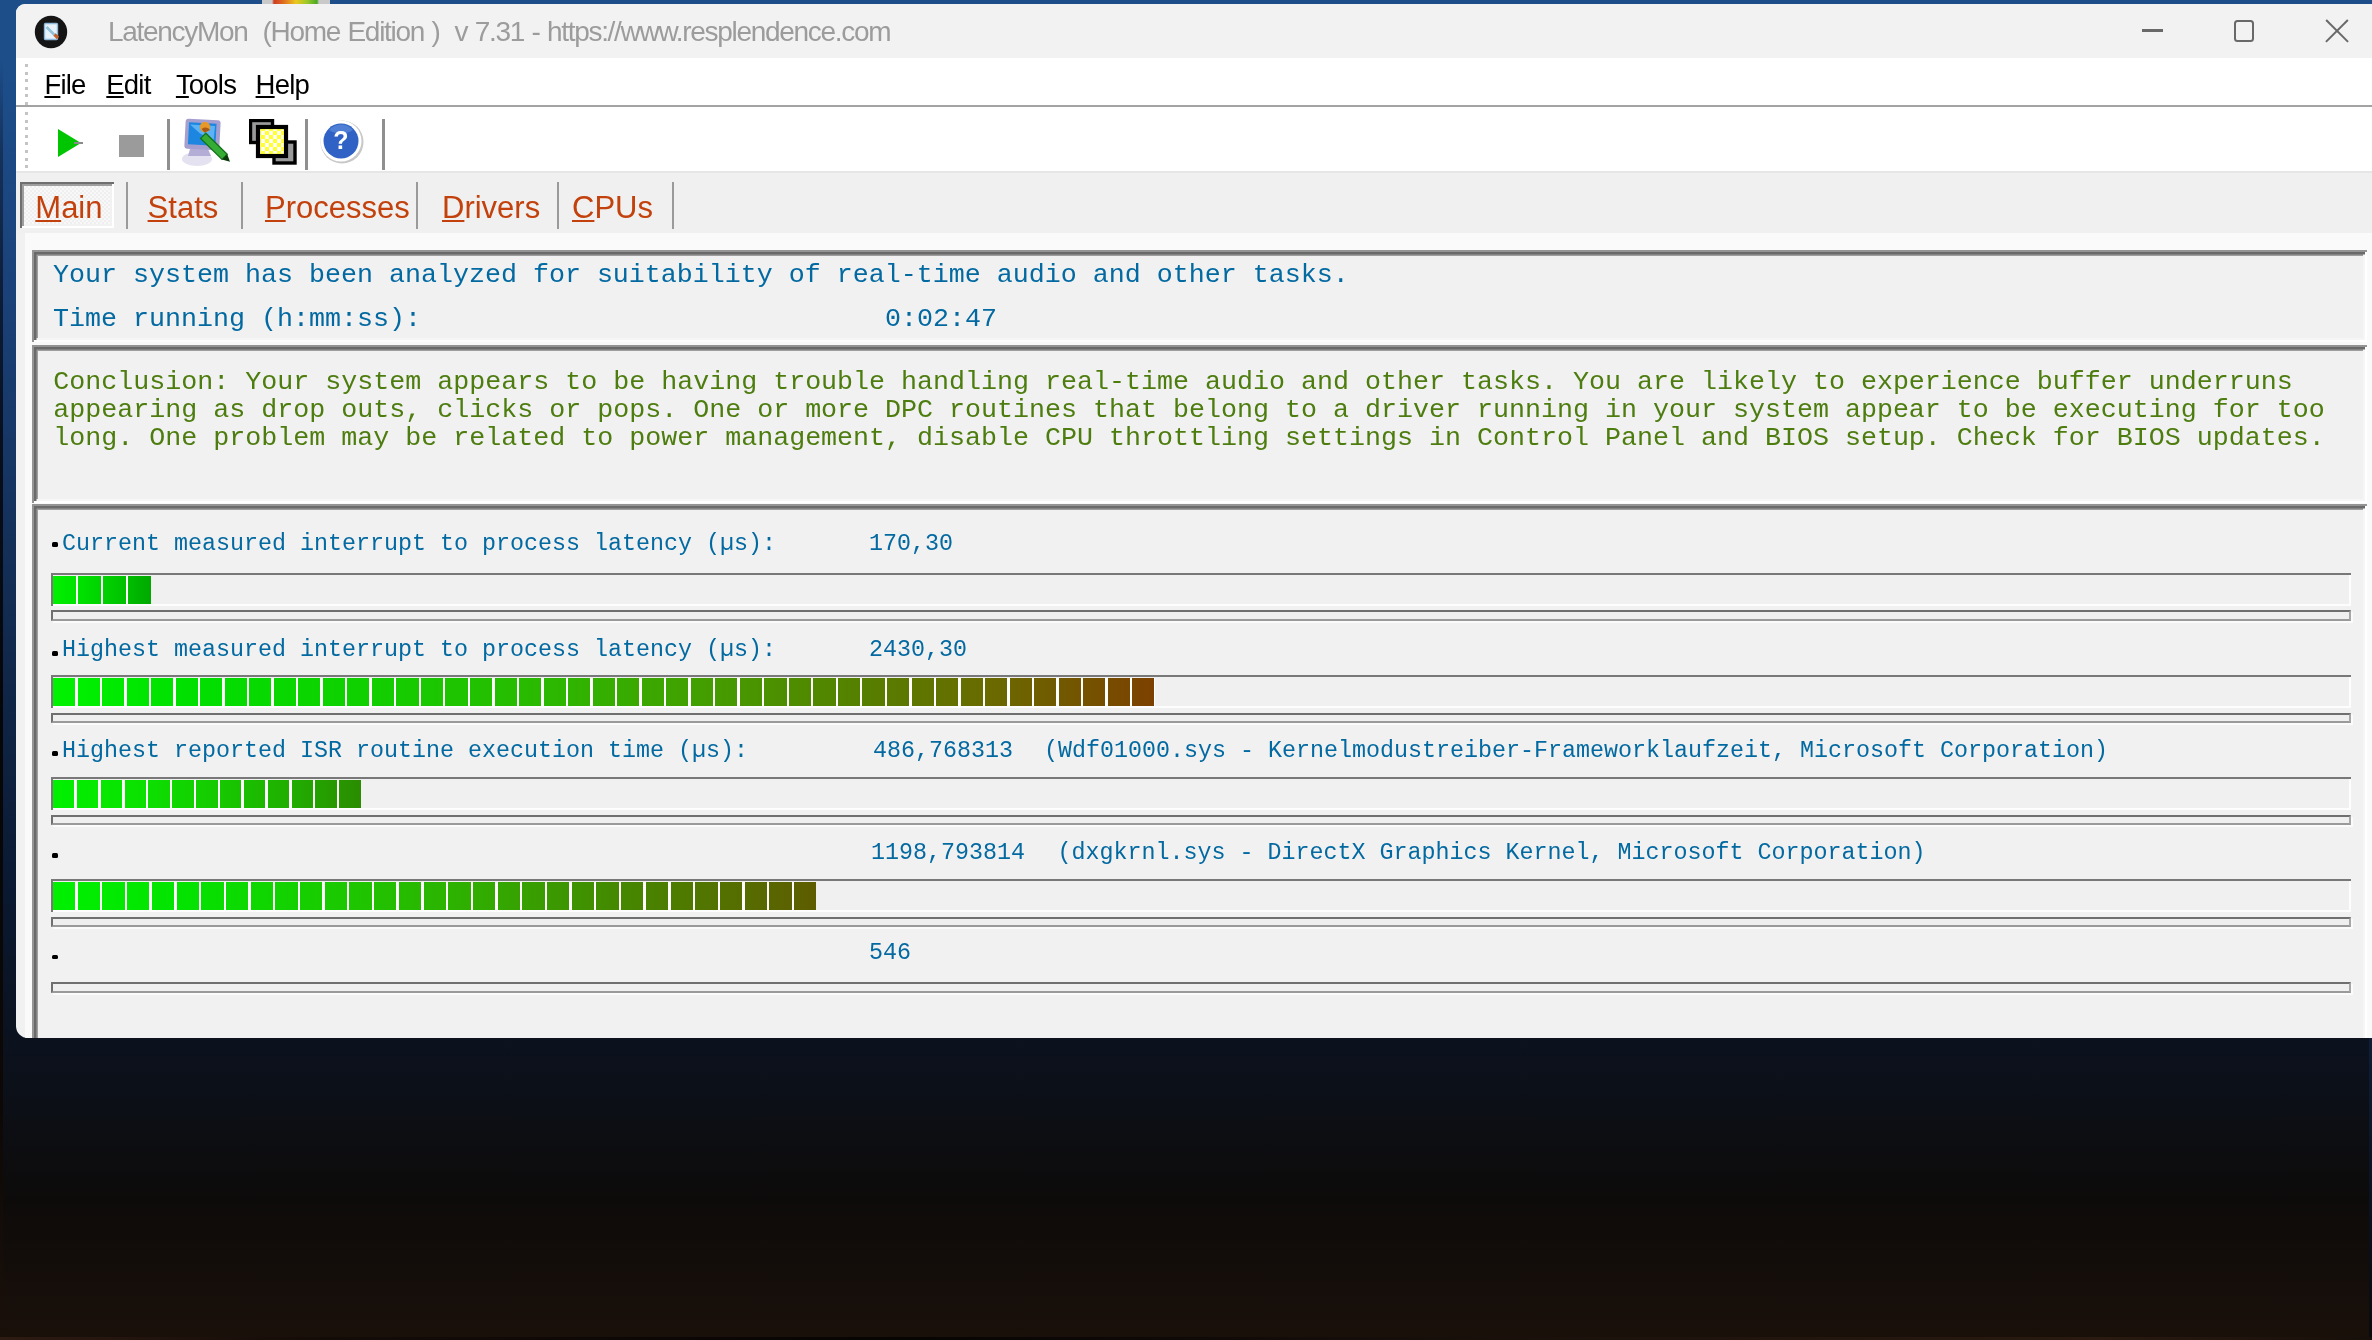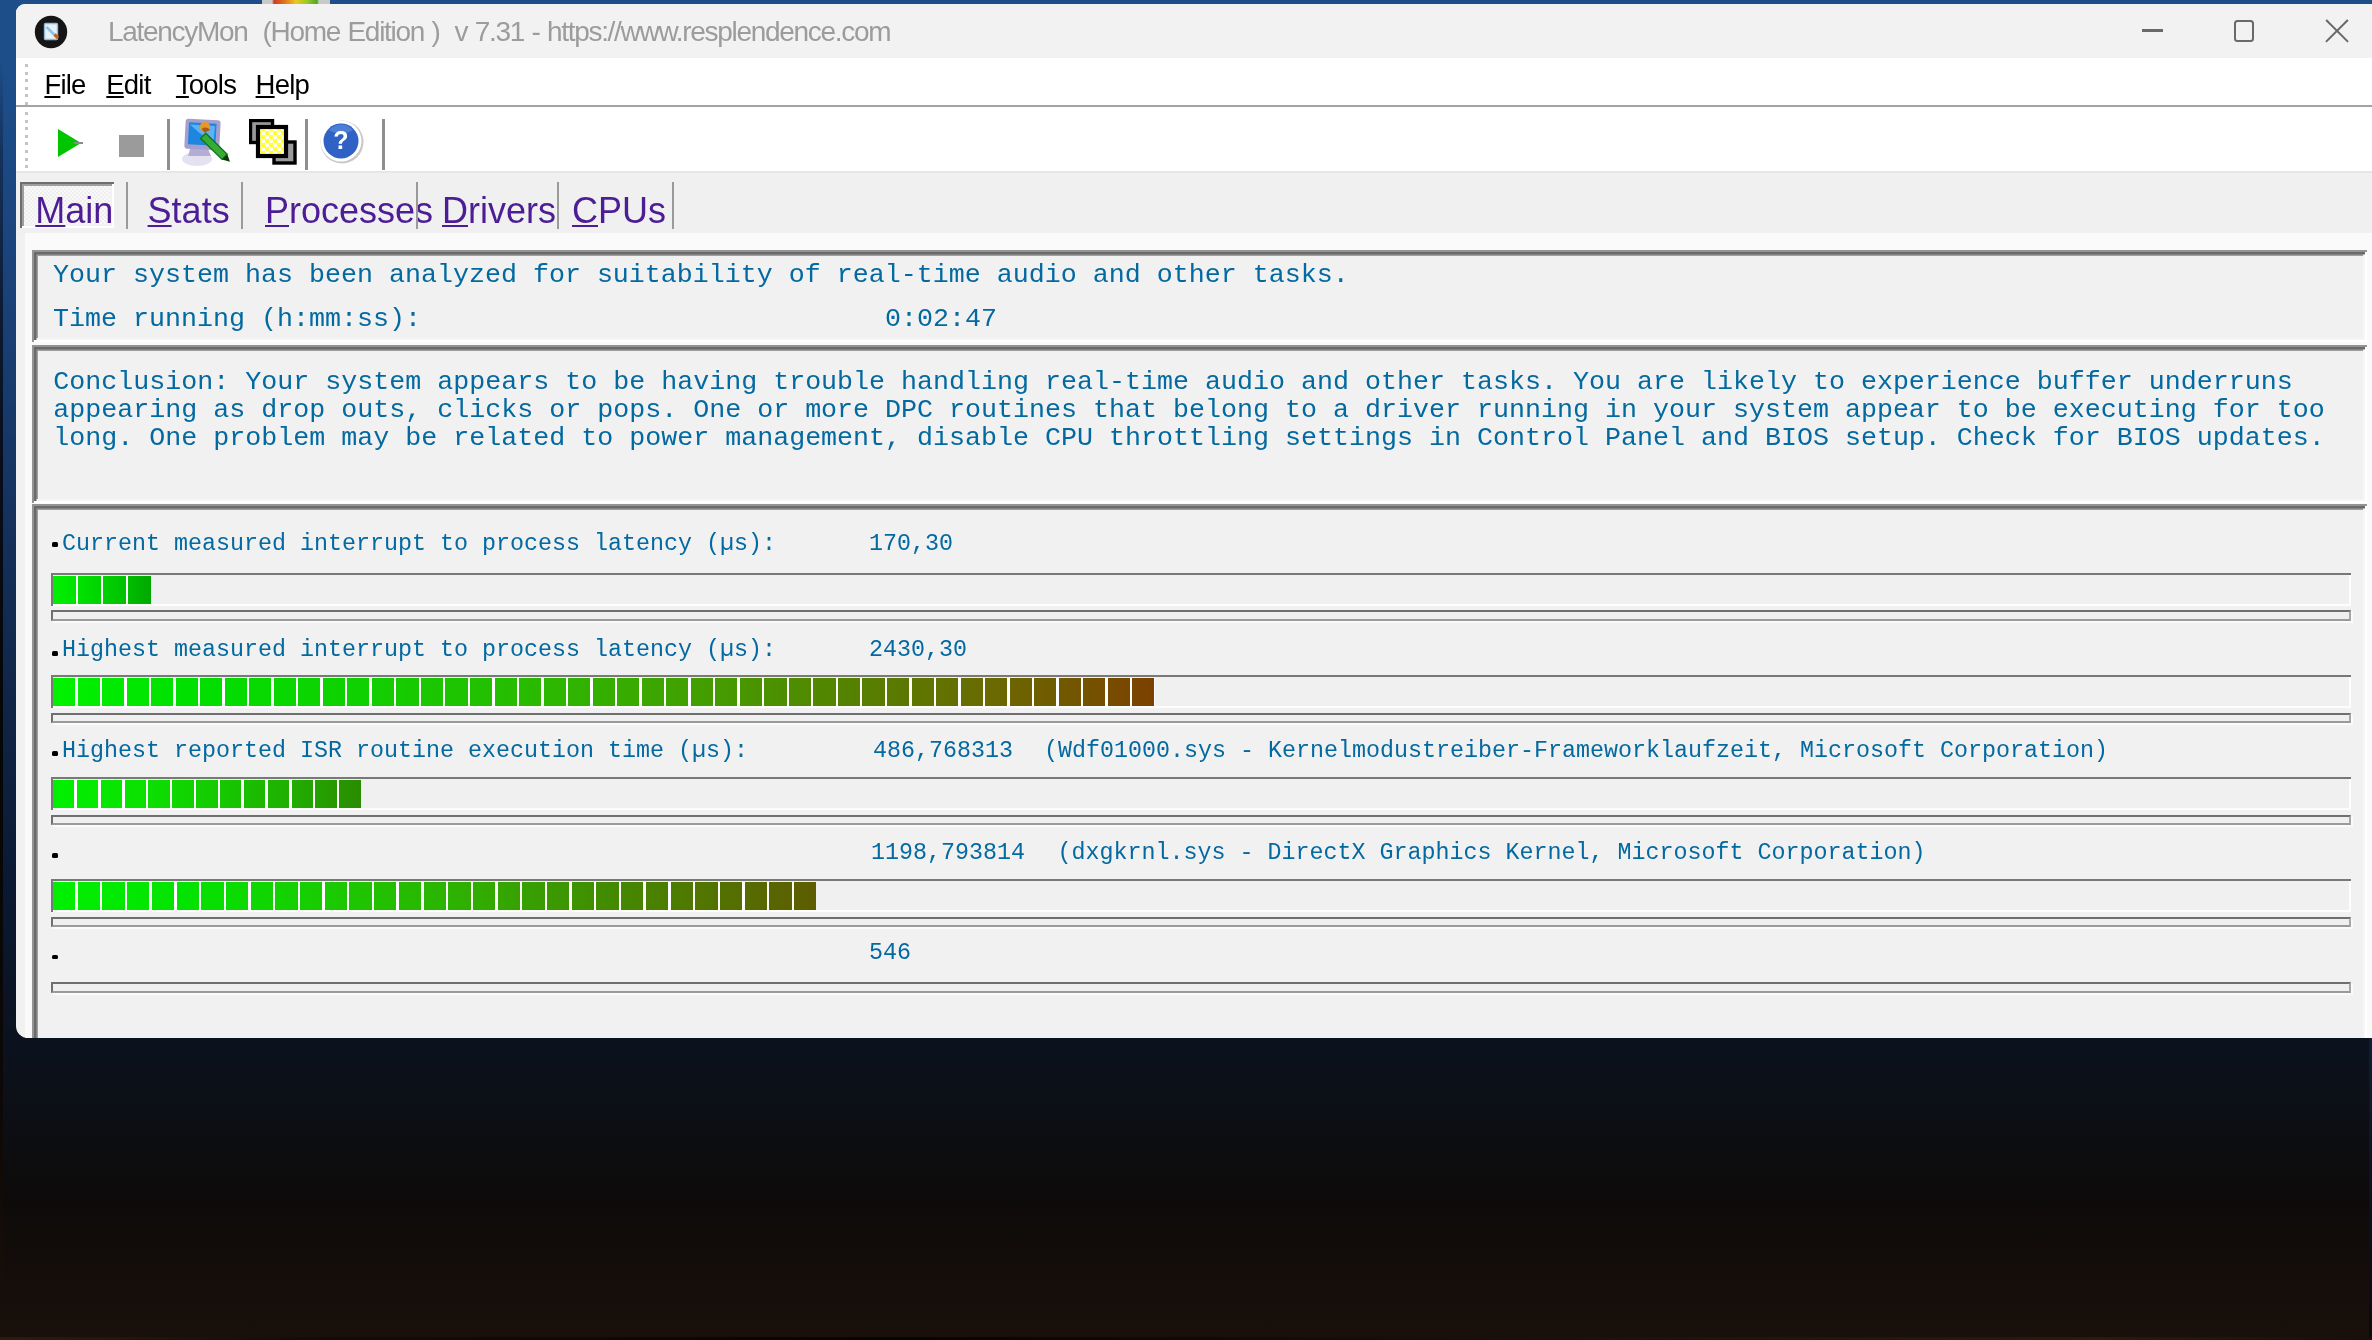--- a/index.html
+++ b/index.html
@@ -29,30 +29,30 @@
 
 #play{position:absolute;left:42px;top:125px;width:0;height:0;border-left:23px solid #02c502;border-top:14px solid transparent;border-bottom:14px solid transparent}
 #play2{position:absolute;left:58px;top:137.5px;width:9px;height:2.5px;background:#8a8a8a}
 #stop{position:absolute;left:103px;top:130.5px;width:25px;height:22px;background:#9b9b9b}
 .tsep{position:absolute;top:115px;width:2.4px;height:51px;background:#8f8f8f}
 
 #tabrow{position:absolute;left:0;top:169px;width:100%;height:62px;background:#f0f0f0}
 #tabpage{position:absolute;left:9px;top:229px;width:2349px;height:1053px;background:#fafafa}
 #maintab{position:absolute;left:4px;top:178px;width:94px;height:46px;background:#f6f6f6;background-image:conic-gradient(#efefef 25%,#f8f8f8 0 50%,#efefef 0 75%,#f8f8f8 0);background-size:4px 4px;box-shadow:inset 2px 2px 0 #6e6e6e,inset -2px -2px 0 #ffffff,inset 4px 4px 0 #9e9e9e,inset -4px -4px 0 #f2f2f2}
 .tabsep{position:absolute;top:178px;width:2.2px;height:46.5px;background:#9a9a9a}
-.tablabel{position:absolute;top:185.8px;font-size:36px;color:#4c1d95}
+.tablabel{position:absolute;top:185.8px;font-size:31px;color:#c2410c}
 
 .sunk{position:absolute;left:15.5px;width:2335px;background:#f1f1f1;box-shadow:inset 2px 2px 0 #949494,inset -2px -2px 0 #ffffff,inset 4.5px 4.5px 0 #6a6a6a,inset -4px -4px 0 #f6f6f6,inset 6px 6px 0 #9e9e9e}
 #panel1{top:245.8px;height:92.2px}
 #panel2{top:340.5px;height:158.5px}
 #panel3{top:499.5px;height:779.5px}
 .mono{position:absolute;font-family:"Liberation Mono",monospace;white-space:pre;color:#0369a1}
 .m26{font-size:26.66px;line-height:28px}
 .m23{font-size:23.33px;line-height:26.4px}
-#red{color:#0369a1;left:37.3px;top:364.25px}
+#red{color:#4d7c0f;left:37.3px;top:364.25px}
 
 .btrack{position:absolute;left:35px;width:2300px;height:33px;background:#f0f0f0;box-shadow:inset 2px 2px 0 #787878,inset -2px -2px 0 #fdfdfd}
 .bfill{position:absolute;left:2px;top:2.5px;height:28px}
 .bmask{position:absolute;left:0;top:0;width:100%;height:100%}
 .strip{position:absolute;left:35px;width:2300px;height:10.5px;background:#efefef;border:2px solid #6f6f6f;border-right-color:#a7a7a7;border-bottom-color:#9a9a9a;box-shadow:2px 2px 0 #fbfbfb}
 
 #statsep{position:absolute;left:0;top:1284px;width:100%;height:1.6px;background:#d9d9d9}
 #status{position:absolute;left:8.7px;top:1297px;font-size:26.5px;letter-spacing:-1.8px;word-spacing:1.8px;color:#000}
 </style></head>
 <body>

